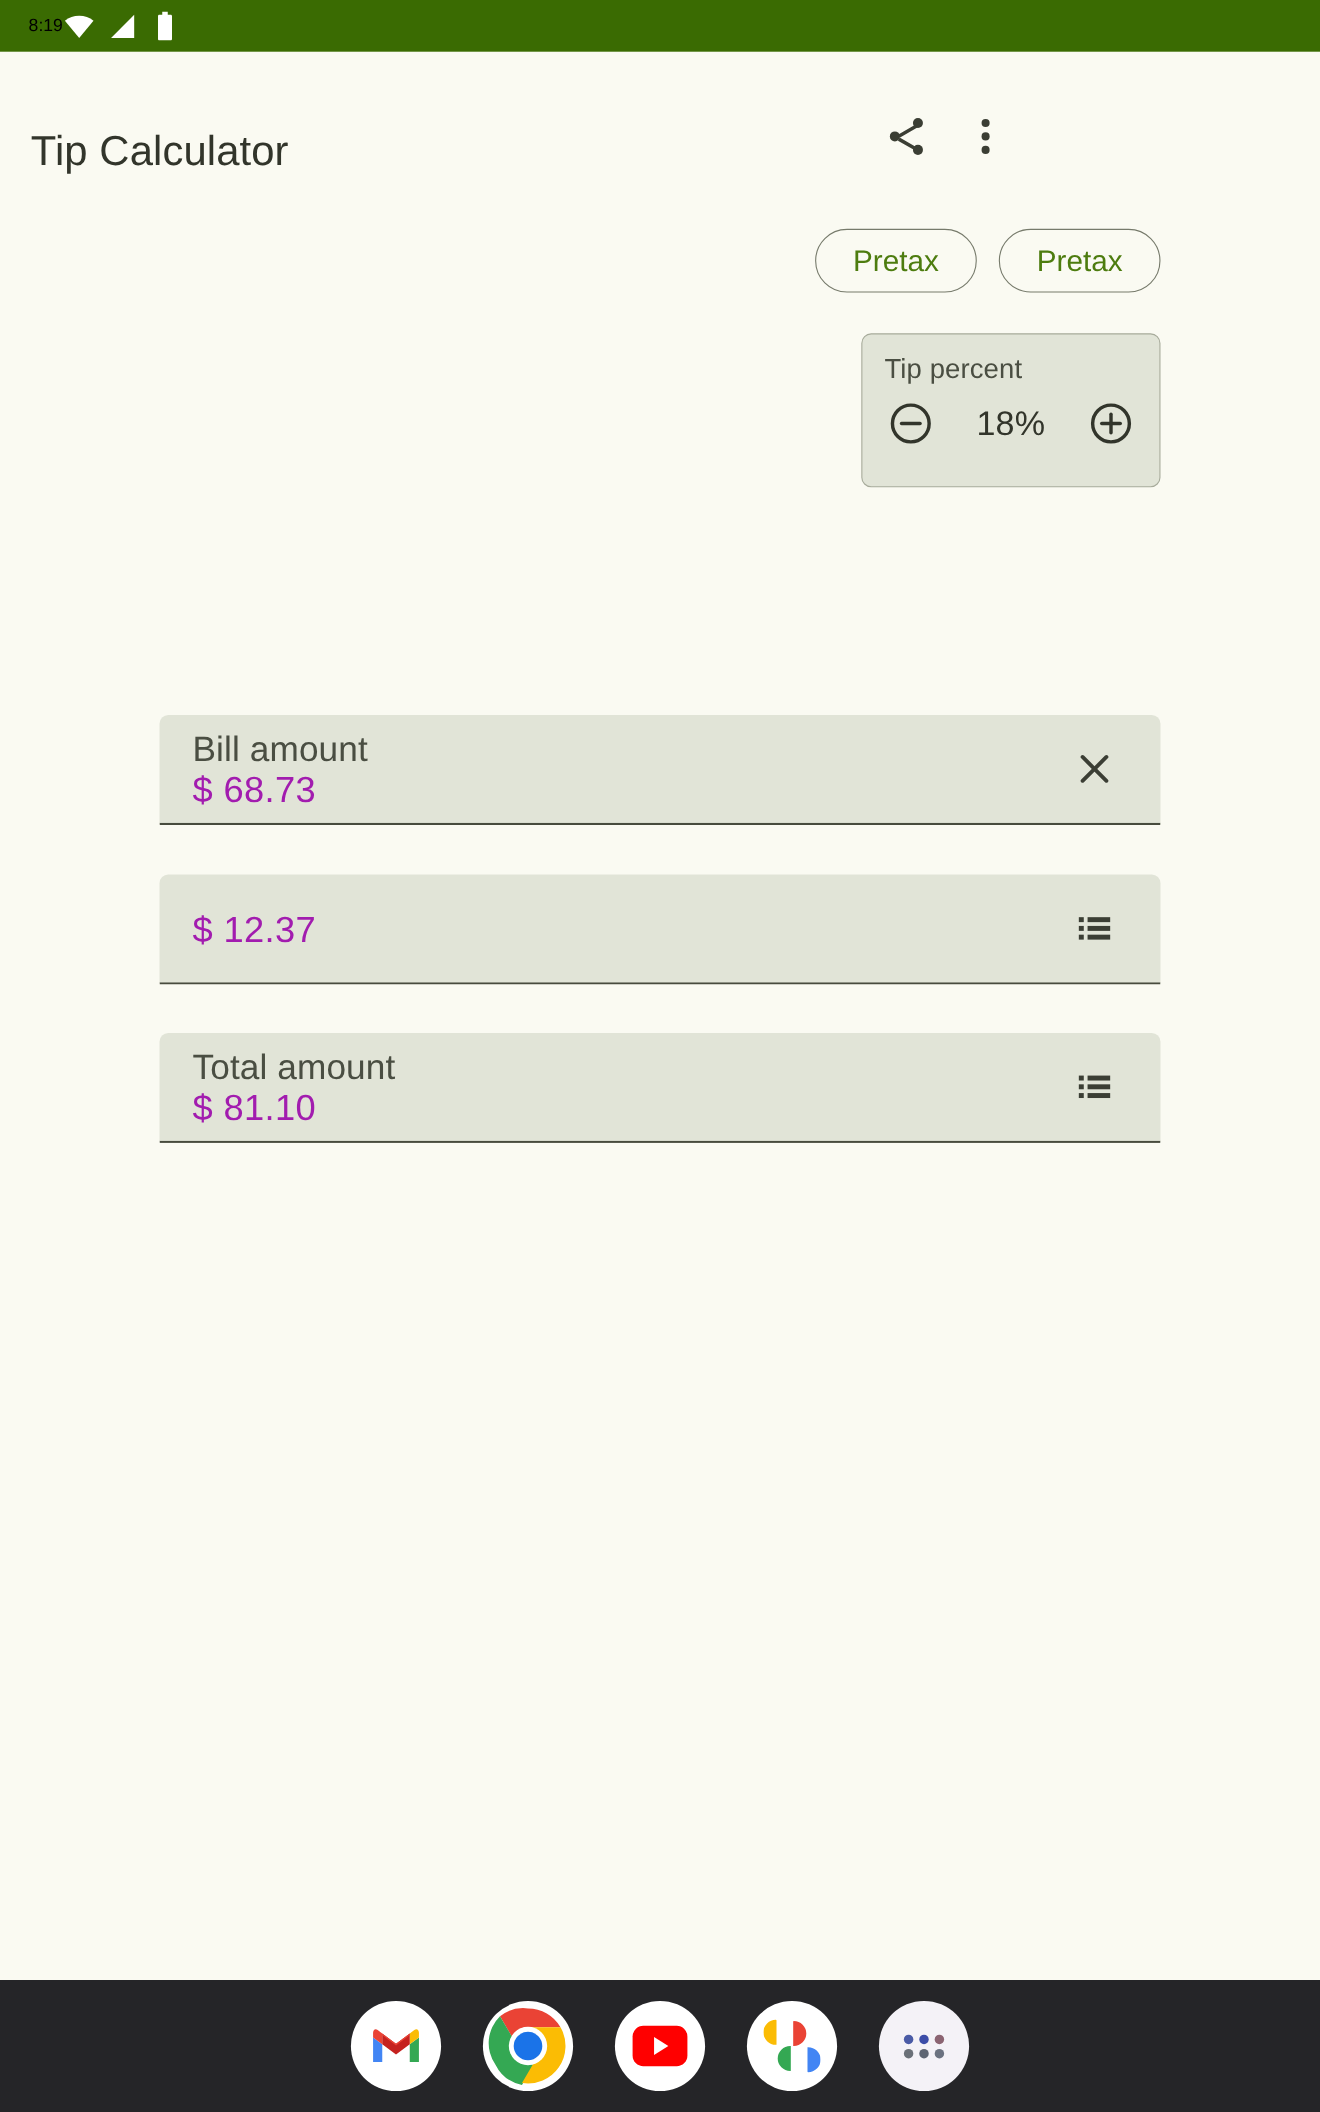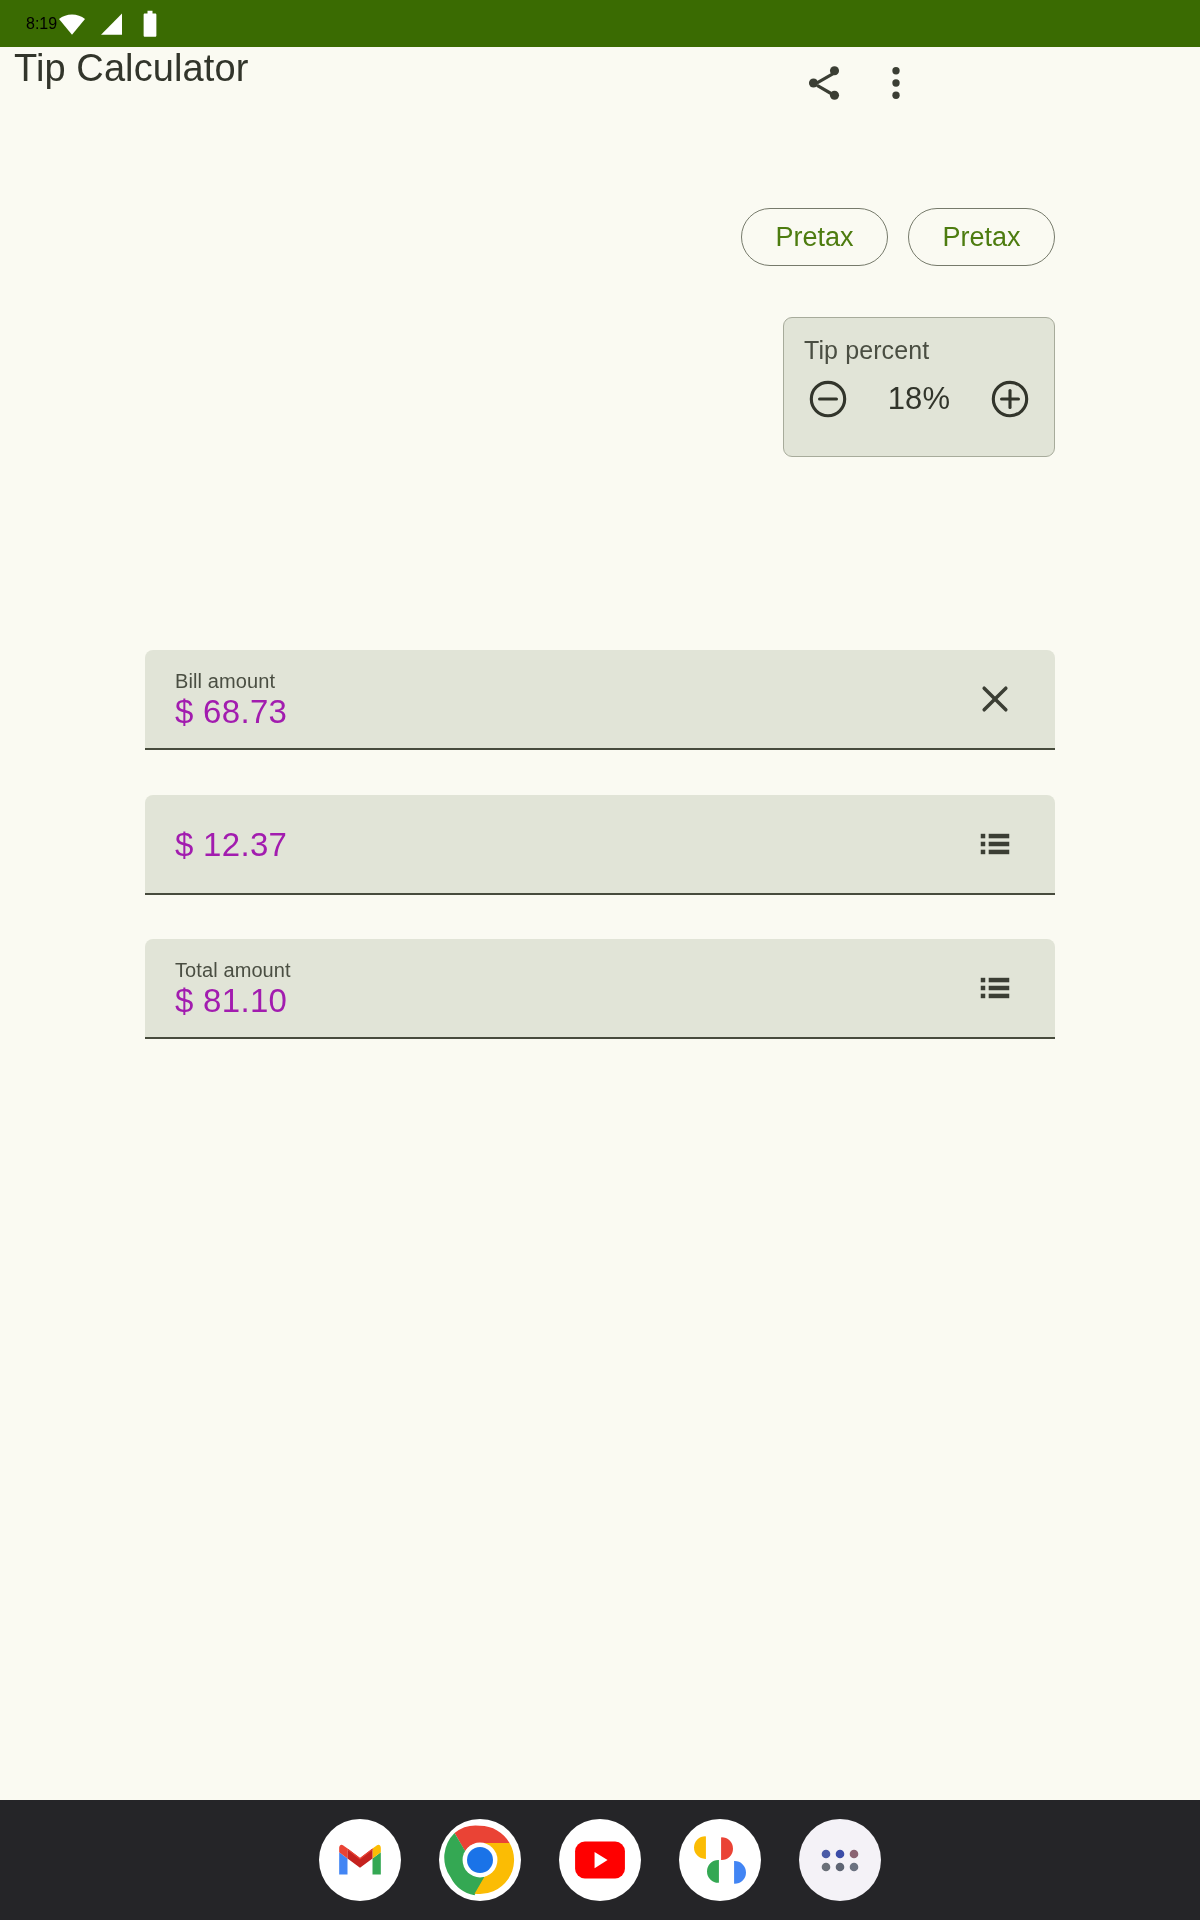--- a/index.html
+++ b/index.html
@@ -33,22 +33,22 @@
   }
   #status-icons svg { display: block; }
 
   
   #app-bar {
     position: absolute;
     top: 47px; left: 0;
     width: 958px;
     height: 113px;
     display: flex;
-    align-items: flex-start;
-    padding: 0 26px 0 14px;
+    align-items: flex-end;
+    padding: 0 26px 0 28px;
   }
   #app-title {
     font-size: 38px;
     color: #32352B;
     font-weight: 400;
     letter-spacing: 0.1px;
     flex: 1;
   }
   .appbar-action {
     width: 72px;
@@ -87,21 +87,21 @@
     display: flex;
     align-items: center;
     justify-content: center;
     padding: 0 26px;
     cursor: pointer;
   }
 
   
   #tip-percent-card {
     position: absolute;
-    top: 157px;
+    top: 143px;
     right: 145px;
     width: 272px;
     height: 140px;
     border: 1.4px solid #A7AB9B;
     border-radius: 9px;
     background: #E1E4D7;
     padding: 18px 20px 0 20px;
   }
   #tip-percent-label {
     font-size: 25px;
@@ -149,21 +149,21 @@
 
   .field-texts {
     flex: 1;
     display: flex;
     flex-direction: column;
     justify-content: center;
     gap: 4px;
     padding-top: 2px;
   }
   .field-label {
-    font-size: 20px;
+    font-size: 32px;
     color: #4A4E42;
     letter-spacing: 0.1px;
     line-height: 1;
   }
   .field-value {
     font-size: 33px;
     color: #a21caf;
     letter-spacing: 0.3px;
     line-height: 1.05;
     white-space: pre;

